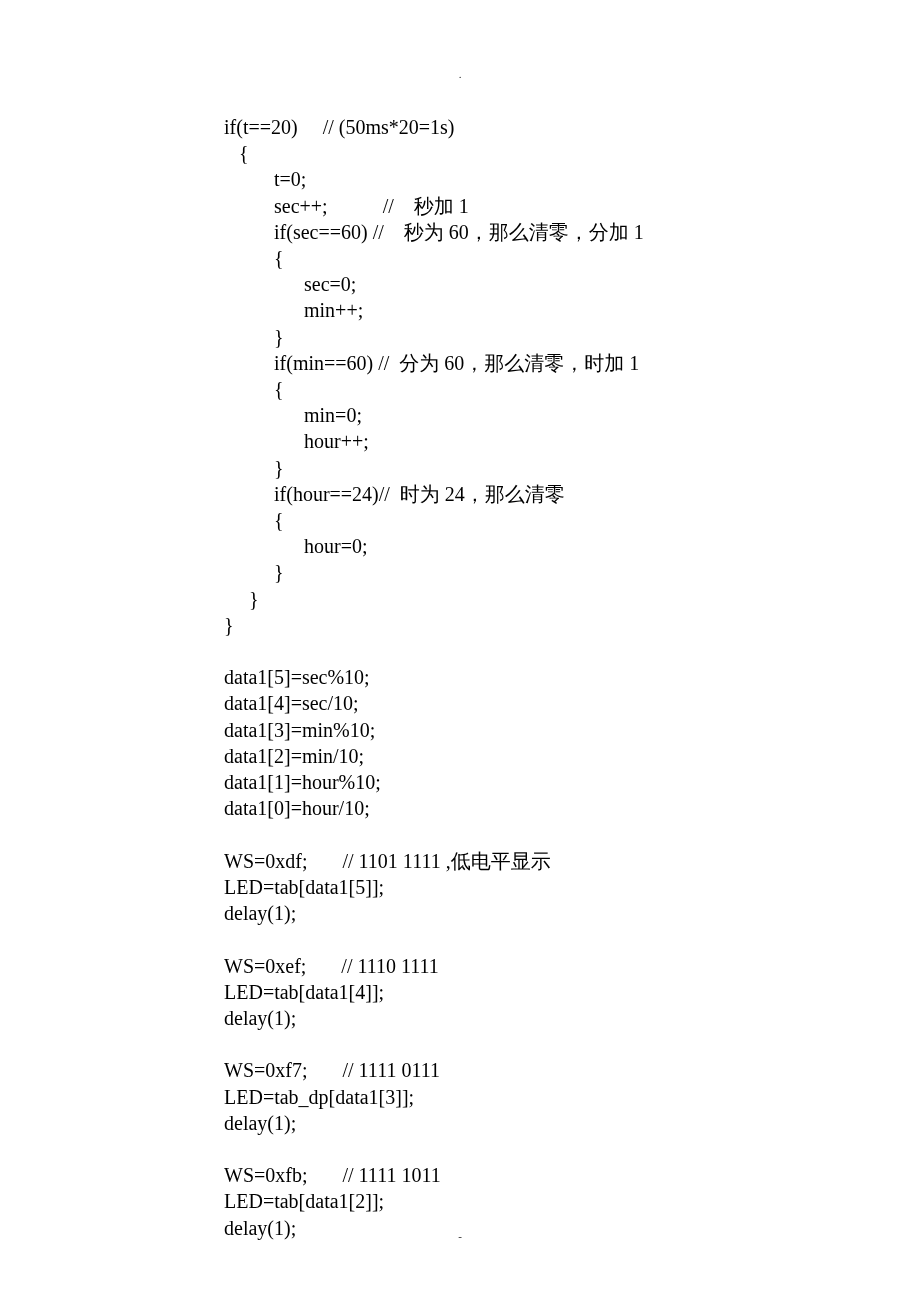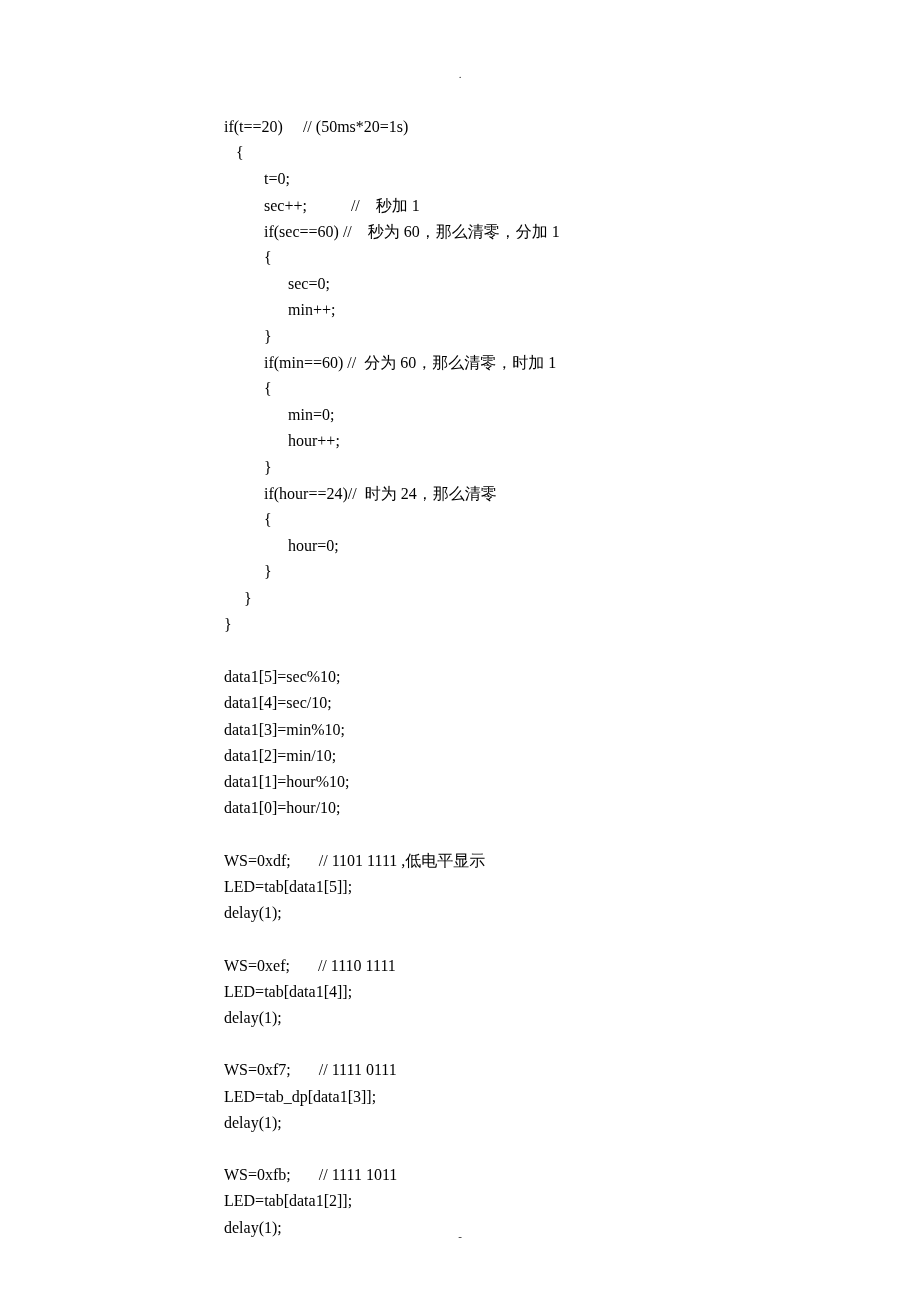--- a/index.html
+++ b/index.html
@@ -34,21 +34,21 @@
     font-size: 11px;
     color: #222;
     font-family: serif;
   }
   .code {
     position: absolute;
     top: 114px;
     left: 224px;
     width: 600px;
     white-space: pre;
-    font-size: 16px;
+    font-size: 20px;
     line-height: 26.2px;
     font-family: "Times New Roman", "SimSun", serif;
   }
 </style>
 </head>
 <body>
 
 <div class="page">
   <div class="top-dot">.</div>
   <div class="code">if(t==20)     // (50ms*20=1s)

